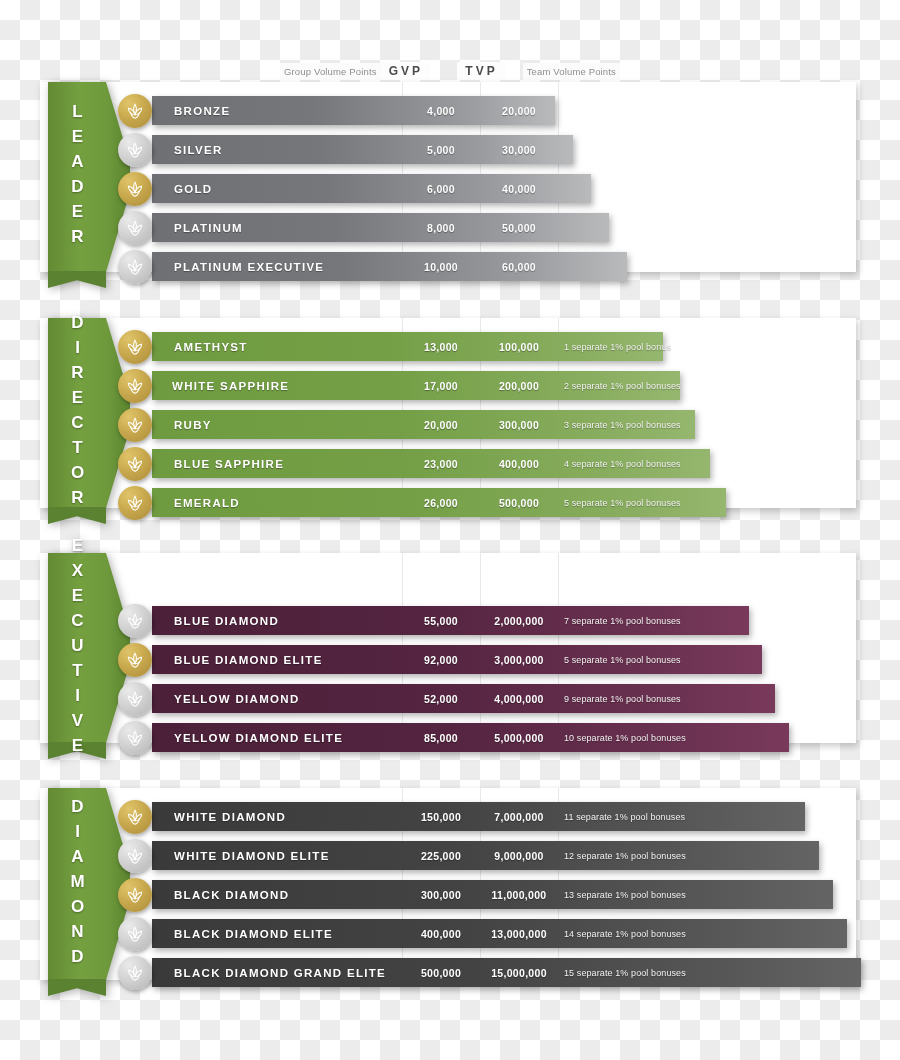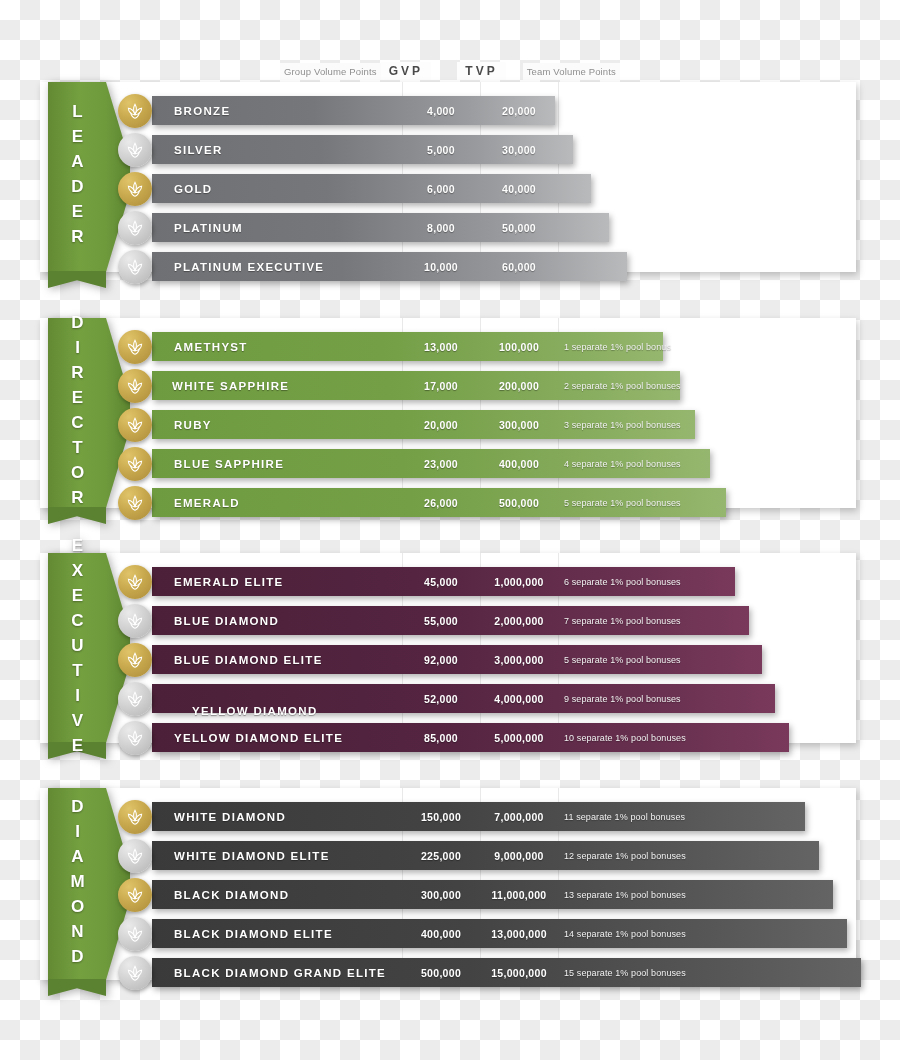--- a/index.html
+++ b/index.html
@@ -317,37 +317,20 @@
         <div class="card" style="width: 816px; height: 190px;">
           <div class="vrule" style="left: 362px; height: 190px;"></div>
           <div class="vrule" style="left: 440px; height: 190px;"></div>
           <div class="vrule" style="left: 518px; height: 190px;"></div>
         </div>
         <div class="ribbon" style="height: 190px;">
           <div class="tip"></div>
           <div class="foot"></div>
           <div class="txt">EXECUTIVE</div>
         </div>
-        <div class="row" style="top: 14px; left: 0px; width: 816px;">
-          <div class="bar maroon" style="left: 112px; width: 583px;"></div>
-          <div class="badge gold" style="left: 78px;">
-            <svg width="22" height="22" viewBox="0 0 22 22">
-              <g fill="none" stroke="#ffffff" stroke-width="1.05" stroke-linecap="round">
-                <path d="M11 4.2 C 9.3 7.2 9.2 11.2 11 14.6 C 12.8 11.2 12.7 7.2 11 4.2 Z"></path>
-                <path d="M11 14.8 C 7.2 14.2 4.6 11.4 4.4 8.2 C 7.0 8.5 9.6 10.6 11 14.2"></path>
-                <path d="M11 14.8 C 14.8 14.2 17.4 11.4 17.6 8.2 C 15.0 8.5 12.4 10.6 11 14.2"></path>
-                <path d="M6.6 12.4 C 7.2 15.6 8.9 17.6 11 18.2 C 13.1 17.6 14.8 15.6 15.4 12.4"></path>
-              </g>
-            </svg>
-          </div>
-          <div class="rank" style="left: 134px;">EMERALD ELITE</div>
-          <div class="num" style="left: 362px; width: 78px;">45,000</div>
-          <div class="num" style="left: 440px; width: 78px;">1,000,000</div>
-          <div class="bonus" style="left: 524px;">6 separate 1% pool bonuses</div>
-        </div>
         <div class="row" style="top: 53px; left: 0px; width: 816px;">
           <div class="bar maroon" style="left: 112px; width: 597px;"></div>
           <div class="badge silver" style="left: 78px;">
             <svg width="22" height="22" viewBox="0 0 22 22">
               <g fill="none" stroke="#ffffff" stroke-width="1.05" stroke-linecap="round">
                 <path d="M11 4.2 C 9.3 7.2 9.2 11.2 11 14.6 C 12.8 11.2 12.7 7.2 11 4.2 Z"></path>
                 <path d="M11 14.8 C 7.2 14.2 4.6 11.4 4.4 8.2 C 7.0 8.5 9.6 10.6 11 14.2"></path>
                 <path d="M11 14.8 C 14.8 14.2 17.4 11.4 17.6 8.2 C 15.0 8.5 12.4 10.6 11 14.2"></path>
                 <path d="M6.6 12.4 C 7.2 15.6 8.9 17.6 11 18.2 C 13.1 17.6 14.8 15.6 15.4 12.4"></path>
               </g>
@@ -380,21 +363,21 @@
           <div class="badge silver" style="left: 78px;">
             <svg width="22" height="22" viewBox="0 0 22 22">
               <g fill="none" stroke="#ffffff" stroke-width="1.05" stroke-linecap="round">
                 <path d="M11 4.2 C 9.3 7.2 9.2 11.2 11 14.6 C 12.8 11.2 12.7 7.2 11 4.2 Z"></path>
                 <path d="M11 14.8 C 7.2 14.2 4.6 11.4 4.4 8.2 C 7.0 8.5 9.6 10.6 11 14.2"></path>
                 <path d="M11 14.8 C 14.8 14.2 17.4 11.4 17.6 8.2 C 15.0 8.5 12.4 10.6 11 14.2"></path>
                 <path d="M6.6 12.4 C 7.2 15.6 8.9 17.6 11 18.2 C 13.1 17.6 14.8 15.6 15.4 12.4"></path>
               </g>
             </svg>
           </div>
-          <div class="rank" style="left: 152px; margin-top: 12px;">YELLOW DIAMOND</div>
+          <div class="rank" style="left: 134px;">YELLOW DIAMOND</div>
           <div class="num" style="left: 362px; width: 78px;">52,000</div>
           <div class="num" style="left: 440px; width: 78px;">4,000,000</div>
           <div class="bonus" style="left: 524px;">9 separate 1% pool bonuses</div>
         </div>
         <div class="row" style="top: 170px; left: 0px; width: 816px;">
           <div class="bar maroon" style="left: 112px; width: 637px;"></div>
           <div class="badge silver" style="left: 78px;">
             <svg width="22" height="22" viewBox="0 0 22 22">
               <g fill="none" stroke="#ffffff" stroke-width="1.05" stroke-linecap="round">
                 <path d="M11 4.2 C 9.3 7.2 9.2 11.2 11 14.6 C 12.8 11.2 12.7 7.2 11 4.2 Z"></path>

